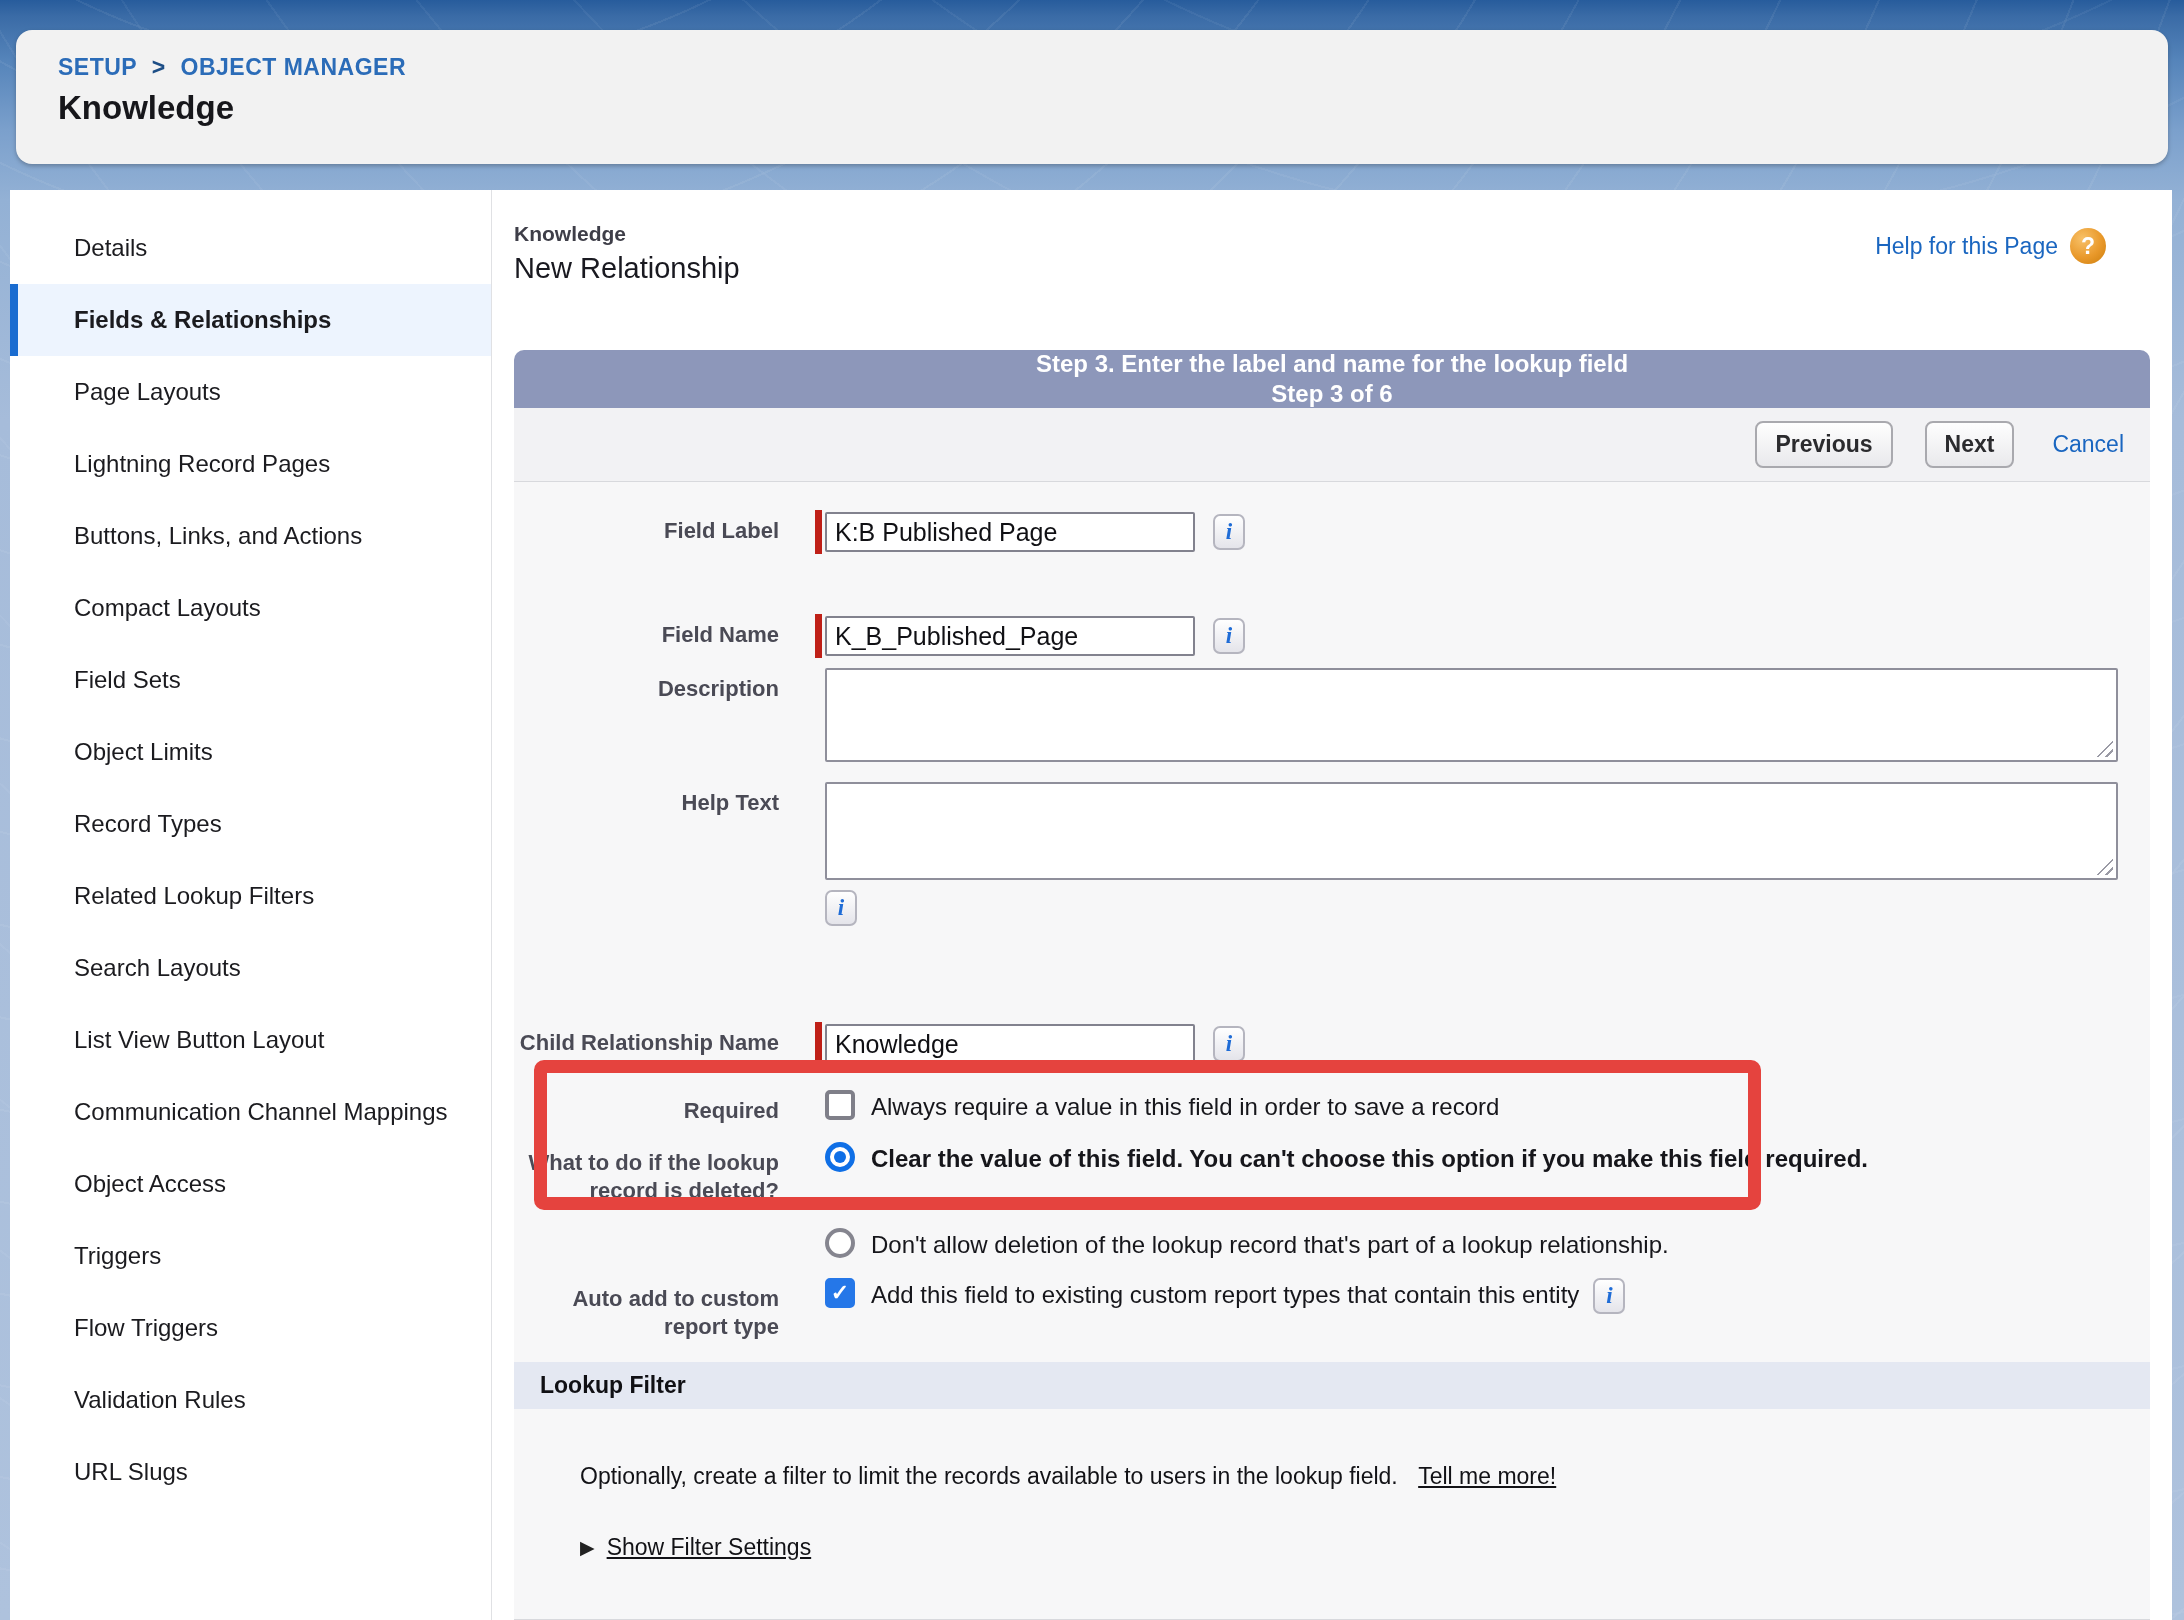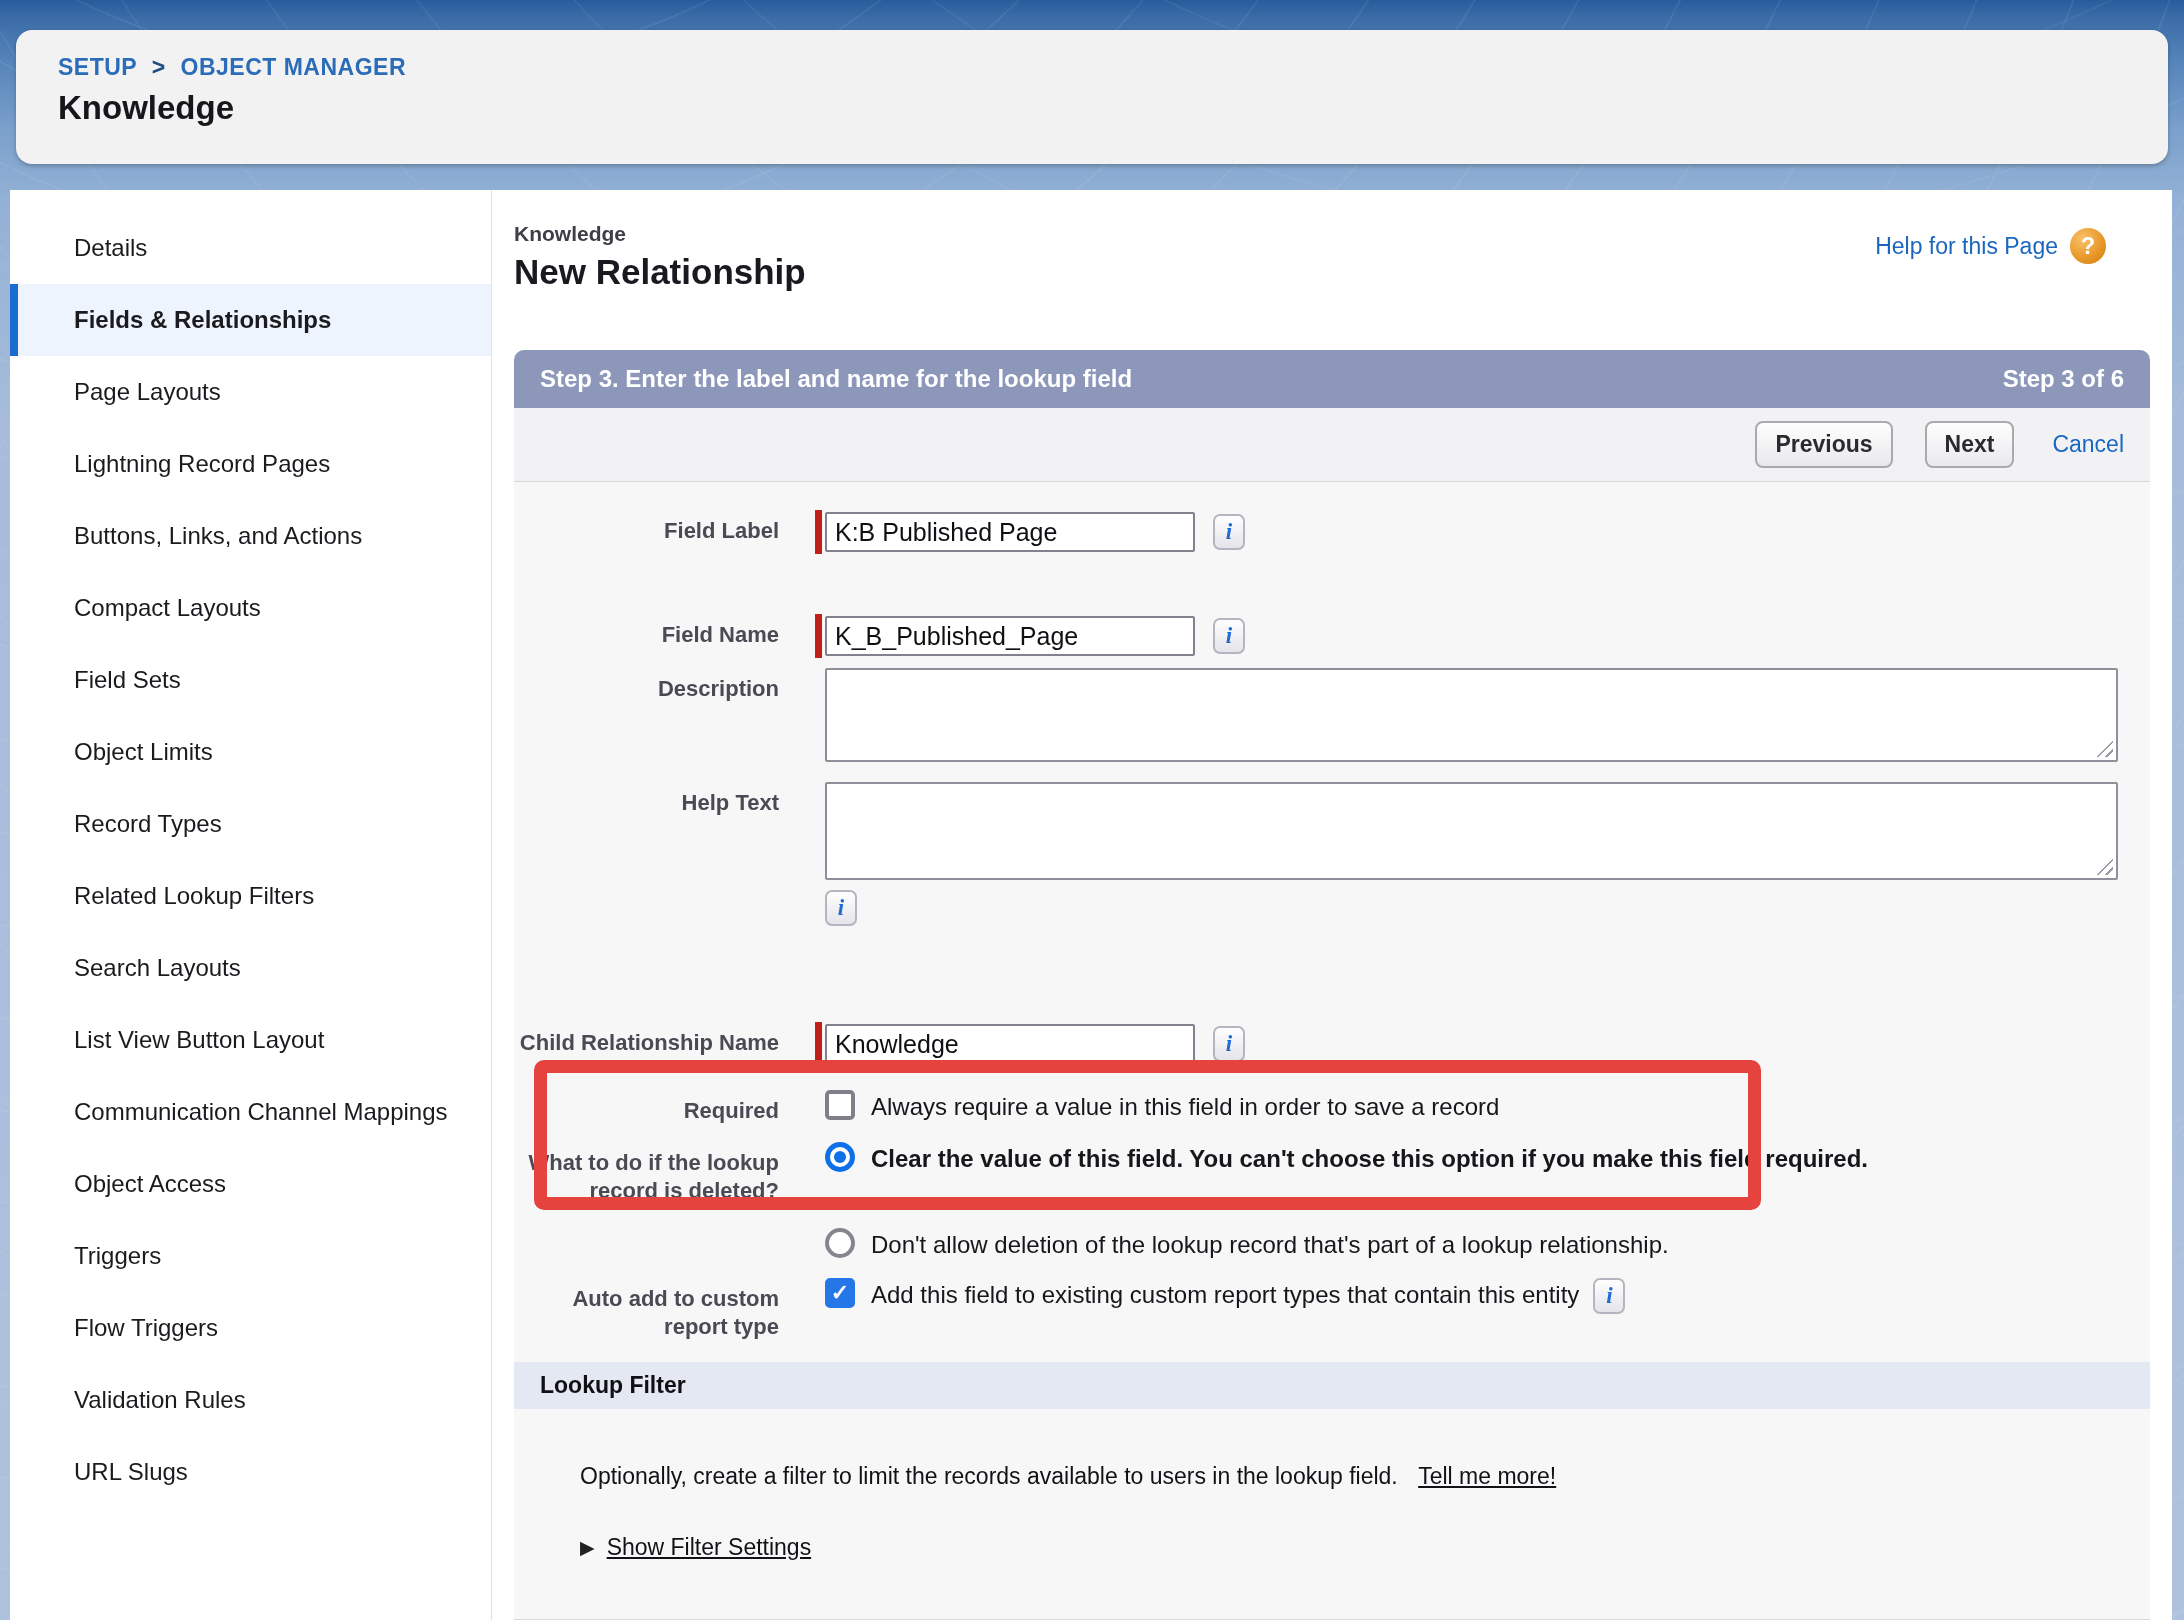--- a/index.html
+++ b/index.html
@@ -37,35 +37,35 @@
   .sidebar { width:482px; border-right:1px solid #e0e1e4; padding-top:22px; background:#fff; }
   .side-item {
     font-size:24px; color:#1b1b1f; padding:21px 20px 21px 56px; line-height:1.25;
     border-left:8px solid transparent; cursor:pointer;
   }
   .side-item.sel { background:#edf4fe; border-left-color:#1a6cd0; font-weight:700; }
   .main { flex:1; position:relative; padding:0 22px; background:#fff; }
   
   .page-head { position:relative; height:160px; padding-top:32px; }
   .obj-mini { font-size:21px; font-weight:700; color:#3e3e48; margin-bottom:6px; }
-  .page-head h2 { font-size:35px; font-weight:700; color:#191920; }
+  .page-head h2 { font-size:29px; font-weight:400; color:#191920; }
   .help { position:absolute; right:44px; top:38px; display:flex; align-items:center; }
   .help a { font-size:23px; color:#1a66c0; text-decoration:none; cursor:pointer; }
   .help-icon {
     width:36px; height:36px; border-radius:50%; margin-left:12px;
     background:radial-gradient(circle at 35% 30%,#f8c168,#e9992b 55%,#cc7d0b);
     color:#fff; font-size:23px; font-weight:700; display:flex; align-items:center; justify-content:center;
     cursor:pointer;
   }
   
   .wizard { position:relative; margin-right:0; }
   .step-bar {
     height:58px; background:#8d97ba; border-radius:10px 10px 0 0;
     display:flex; align-items:center; justify-content:space-between; padding:0 26px;
-    color:#fff; font-size:24px; font-weight:700;
+    color:#fff; font-size:24px; font-weight:700;flex-direction:column;
   }
   .toolbar {
     height:74px; background:#f2f2f4; display:flex; align-items:center; justify-content:flex-end;
     padding-right:26px; gap:32px;
   }
   .toolbar.top { border-bottom:1px solid #d8d9dd; }
   .toolbar.bottom { border-top:1px solid #d8d9dd; height:84px; border-radius:0 0 10px 10px; }
   .btn {
     font-family:"Liberation Sans",sans-serif; font-size:23px; font-weight:700; color:#2b2b2e;
     background:linear-gradient(#fefefe,#e9e9ec); border:2px solid #a9a9ae; border-radius:8px;

